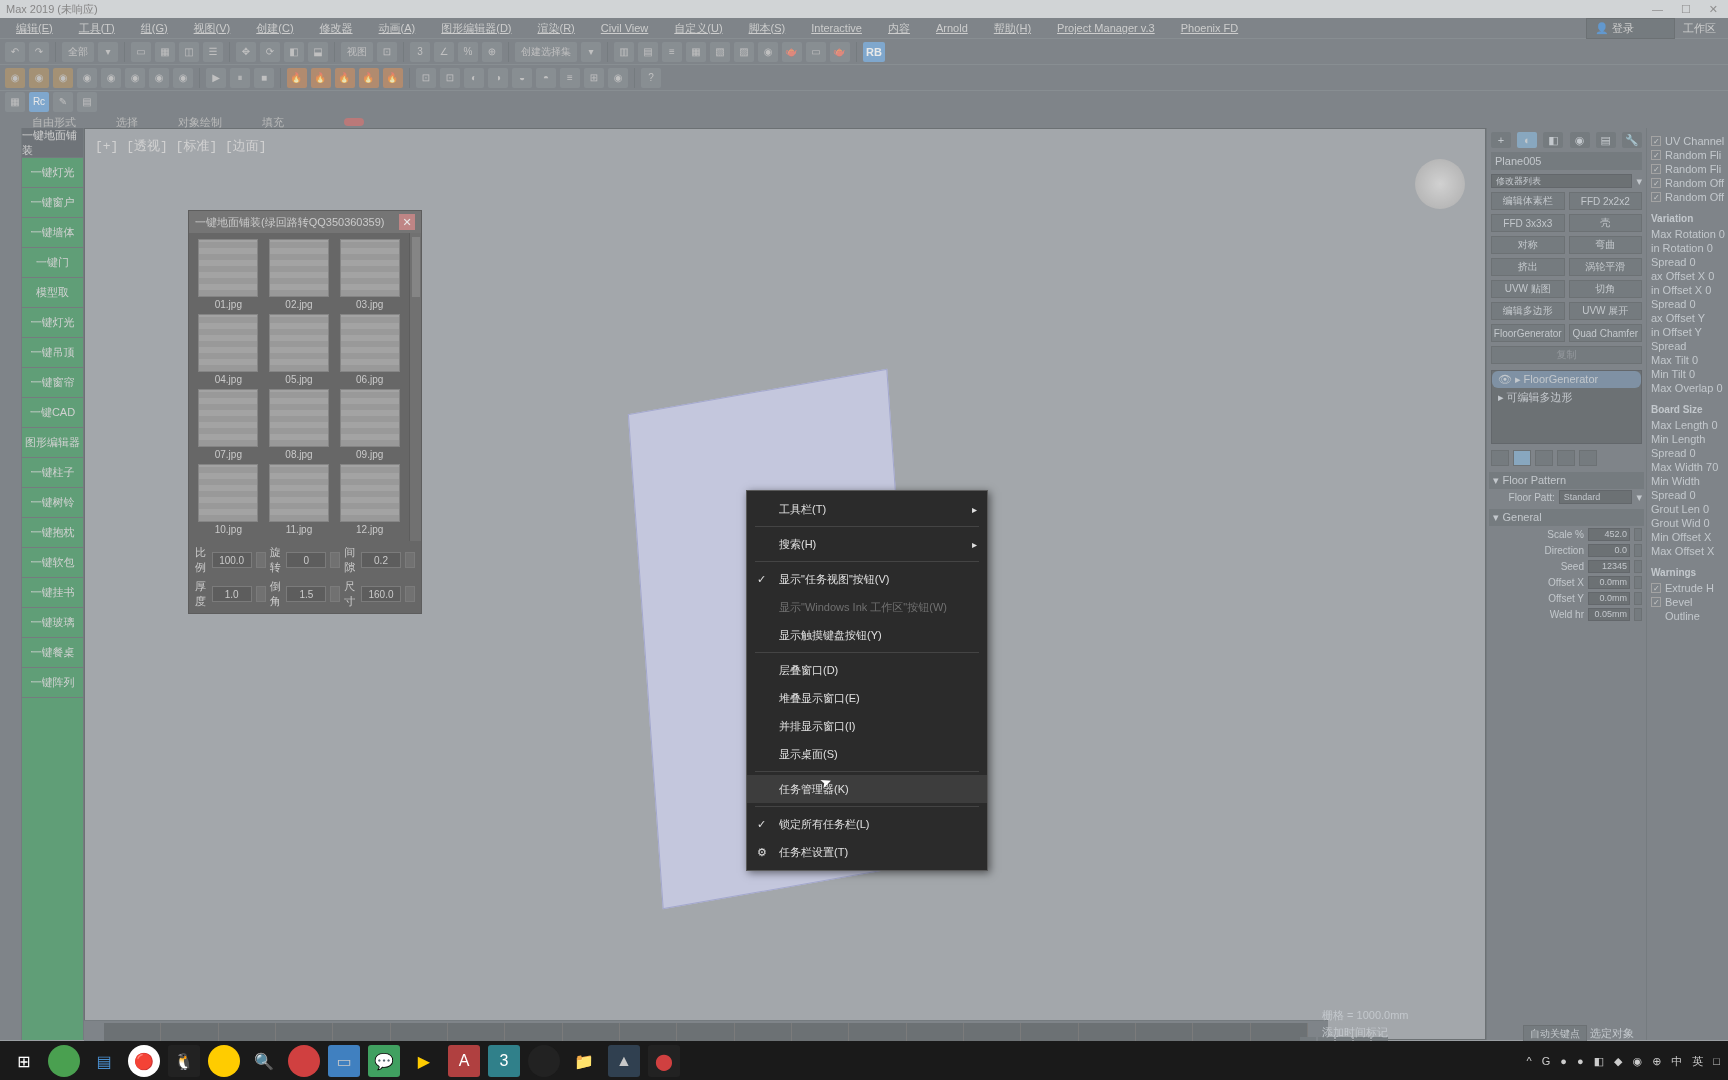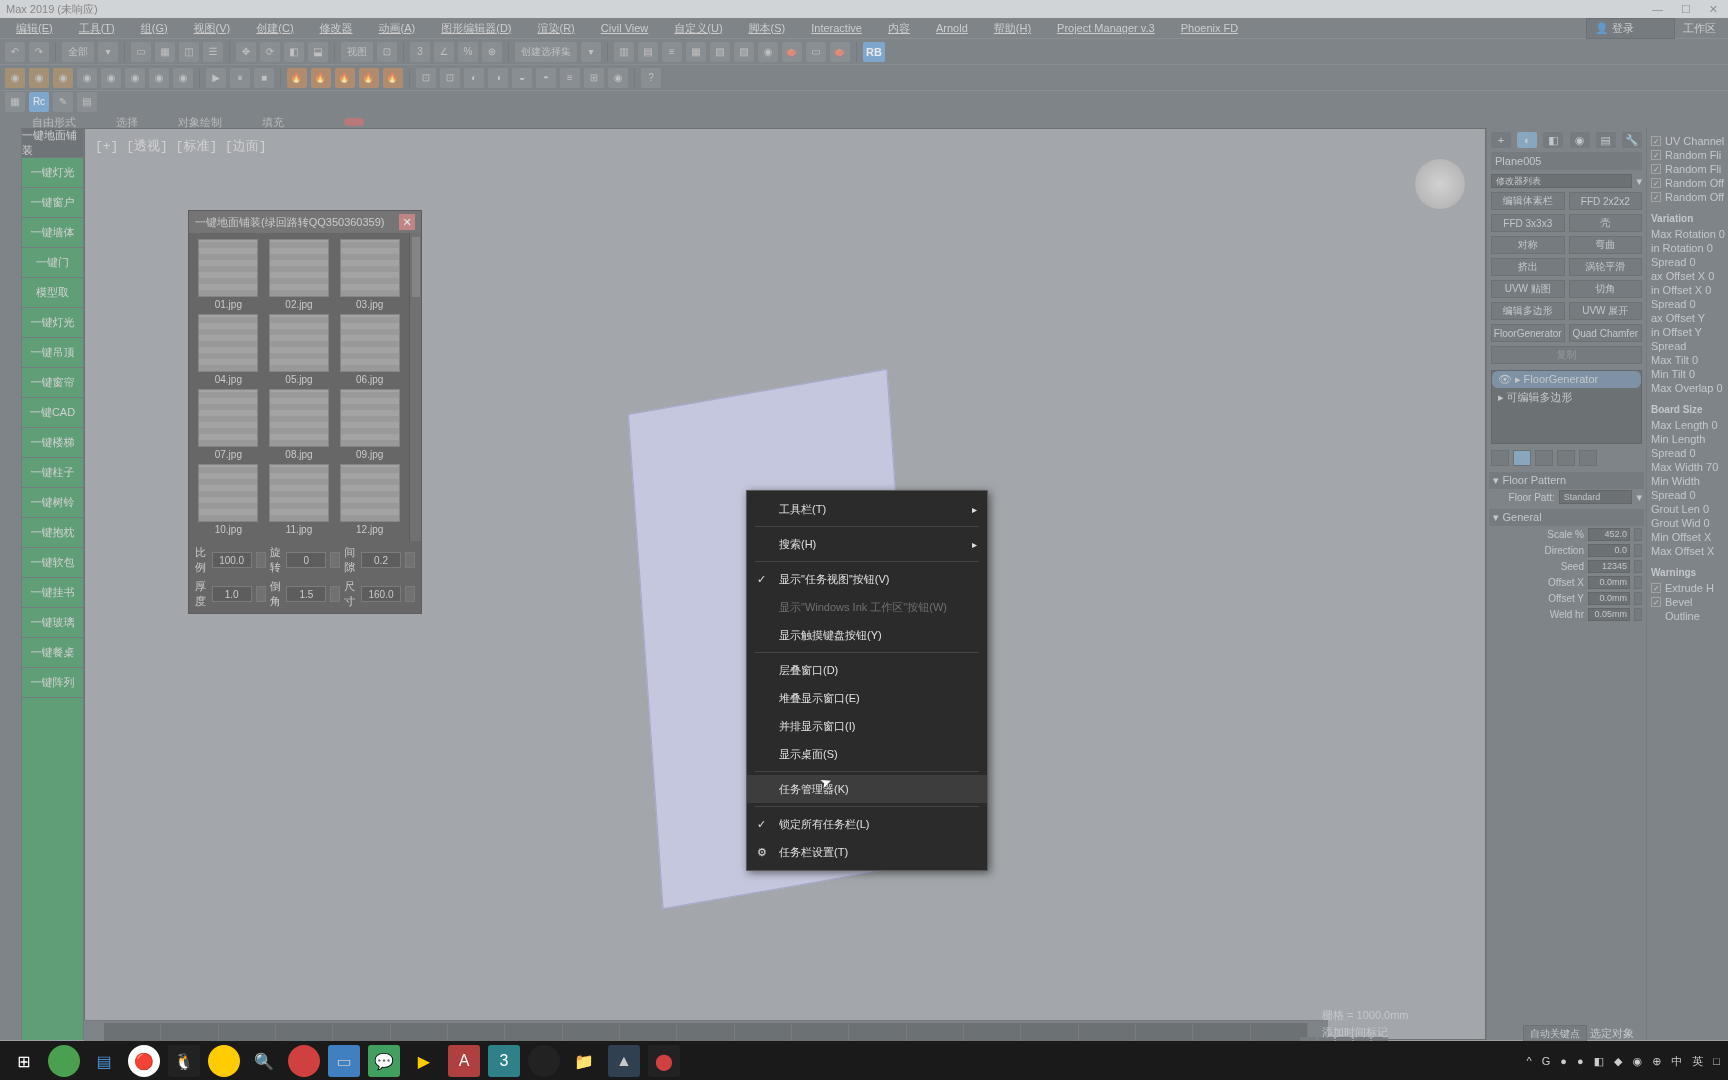--- a/index.html
+++ b/index.html
@@ -253,21 +253,21 @@
     <div class="side-btn active">一键地面铺装</div>
     <div class="side-btn">一键灯光</div>
     <div class="side-btn">一键窗户</div>
     <div class="side-btn">一键墙体</div>
     <div class="side-btn">一键门</div>
     <div class="side-btn">模型取</div>
     <div class="side-btn">一键灯光</div>
     <div class="side-btn">一键吊顶</div>
     <div class="side-btn">一键窗帘</div>
     <div class="side-btn">一键CAD</div>
-    <div class="side-btn">一键楼梯</div>
+    <div class="side-btn">图形编辑器</div>
     <div class="side-btn">一键柱子</div>
     <div class="side-btn">一键树铃</div>
     <div class="side-btn">一键抱枕</div>
     <div class="side-btn">一键软包</div>
     <div class="side-btn">一键挂书</div>
     <div class="side-btn">一键玻璃</div>
     <div class="side-btn">一键餐桌</div>
     <div class="side-btn">一键阵列</div>
   </div>
 

